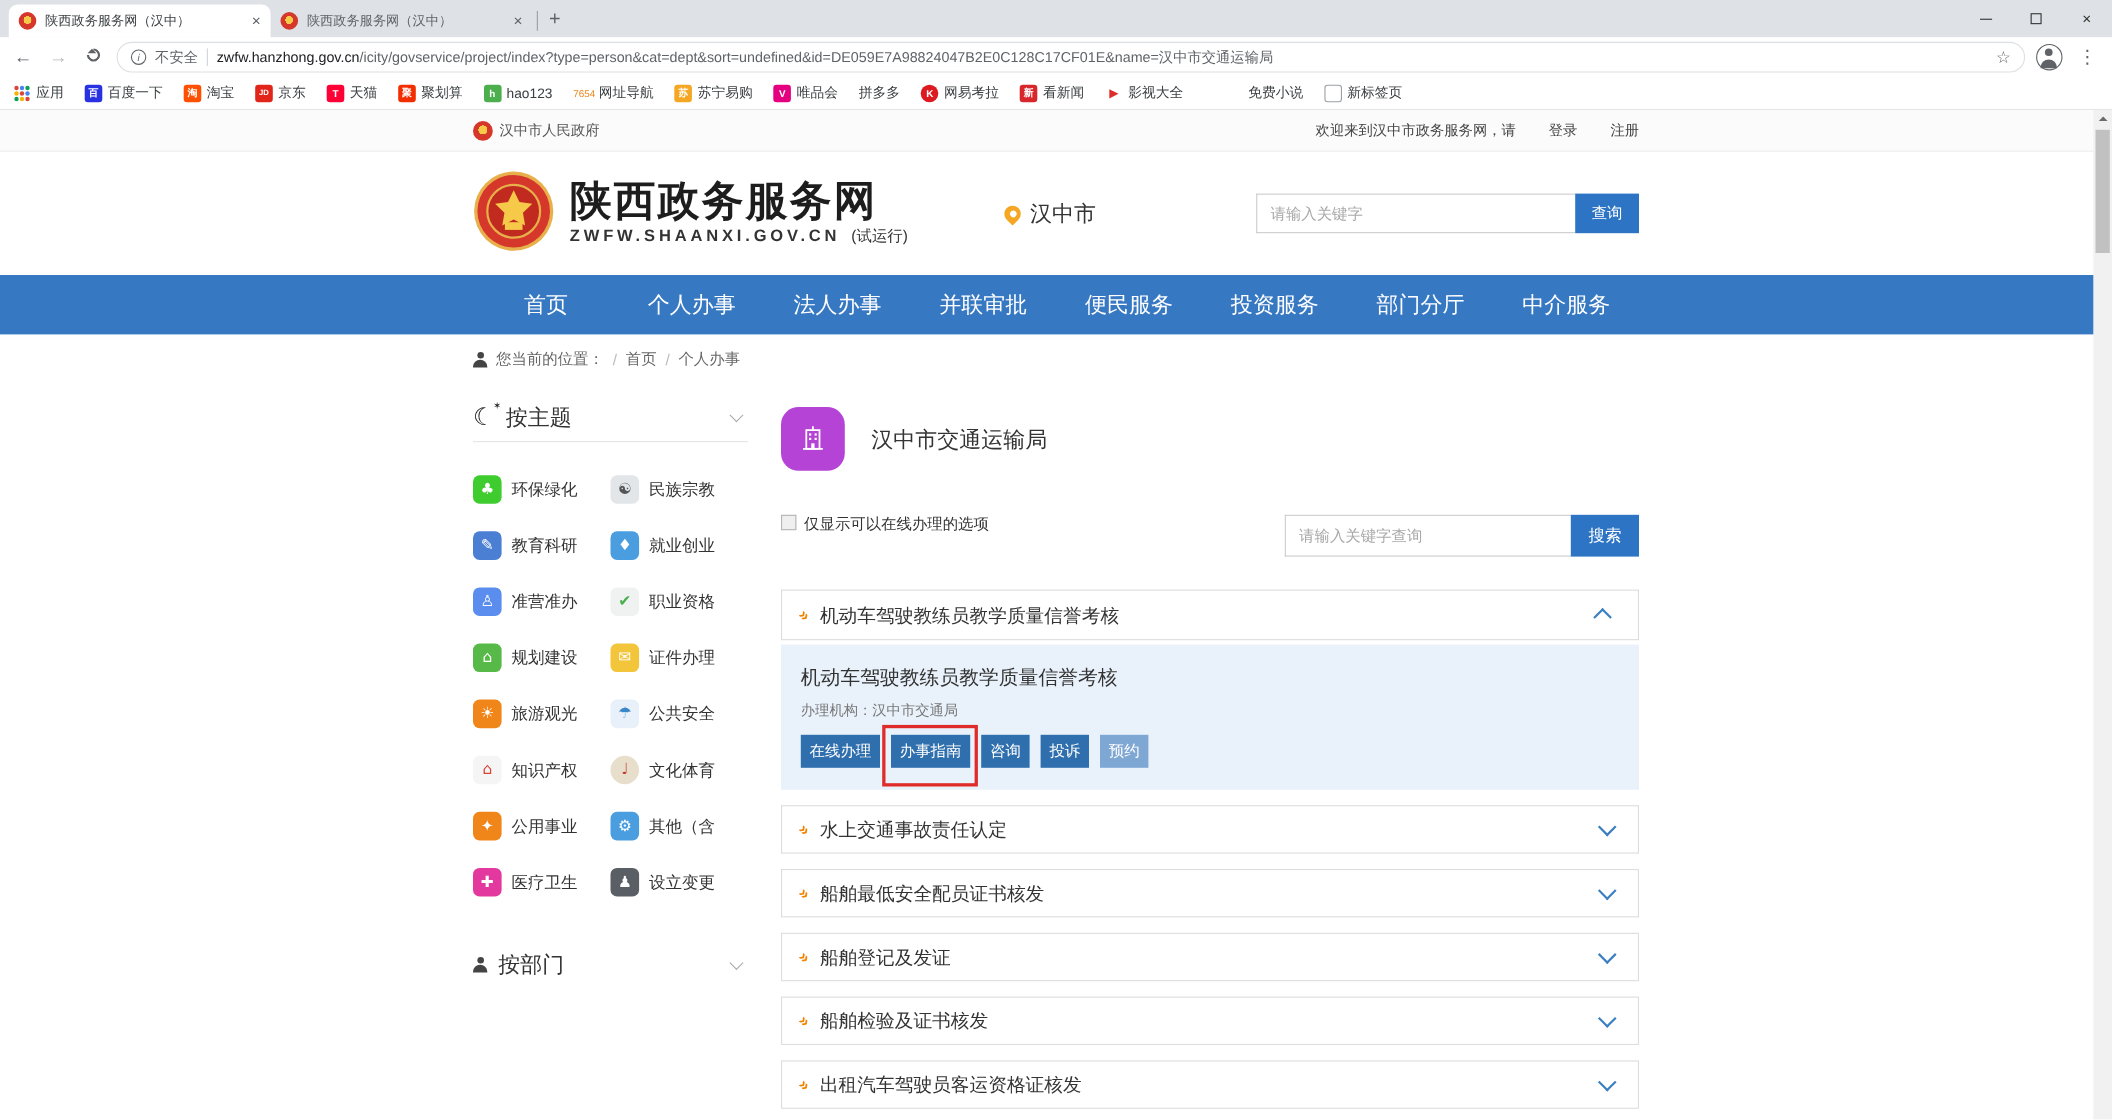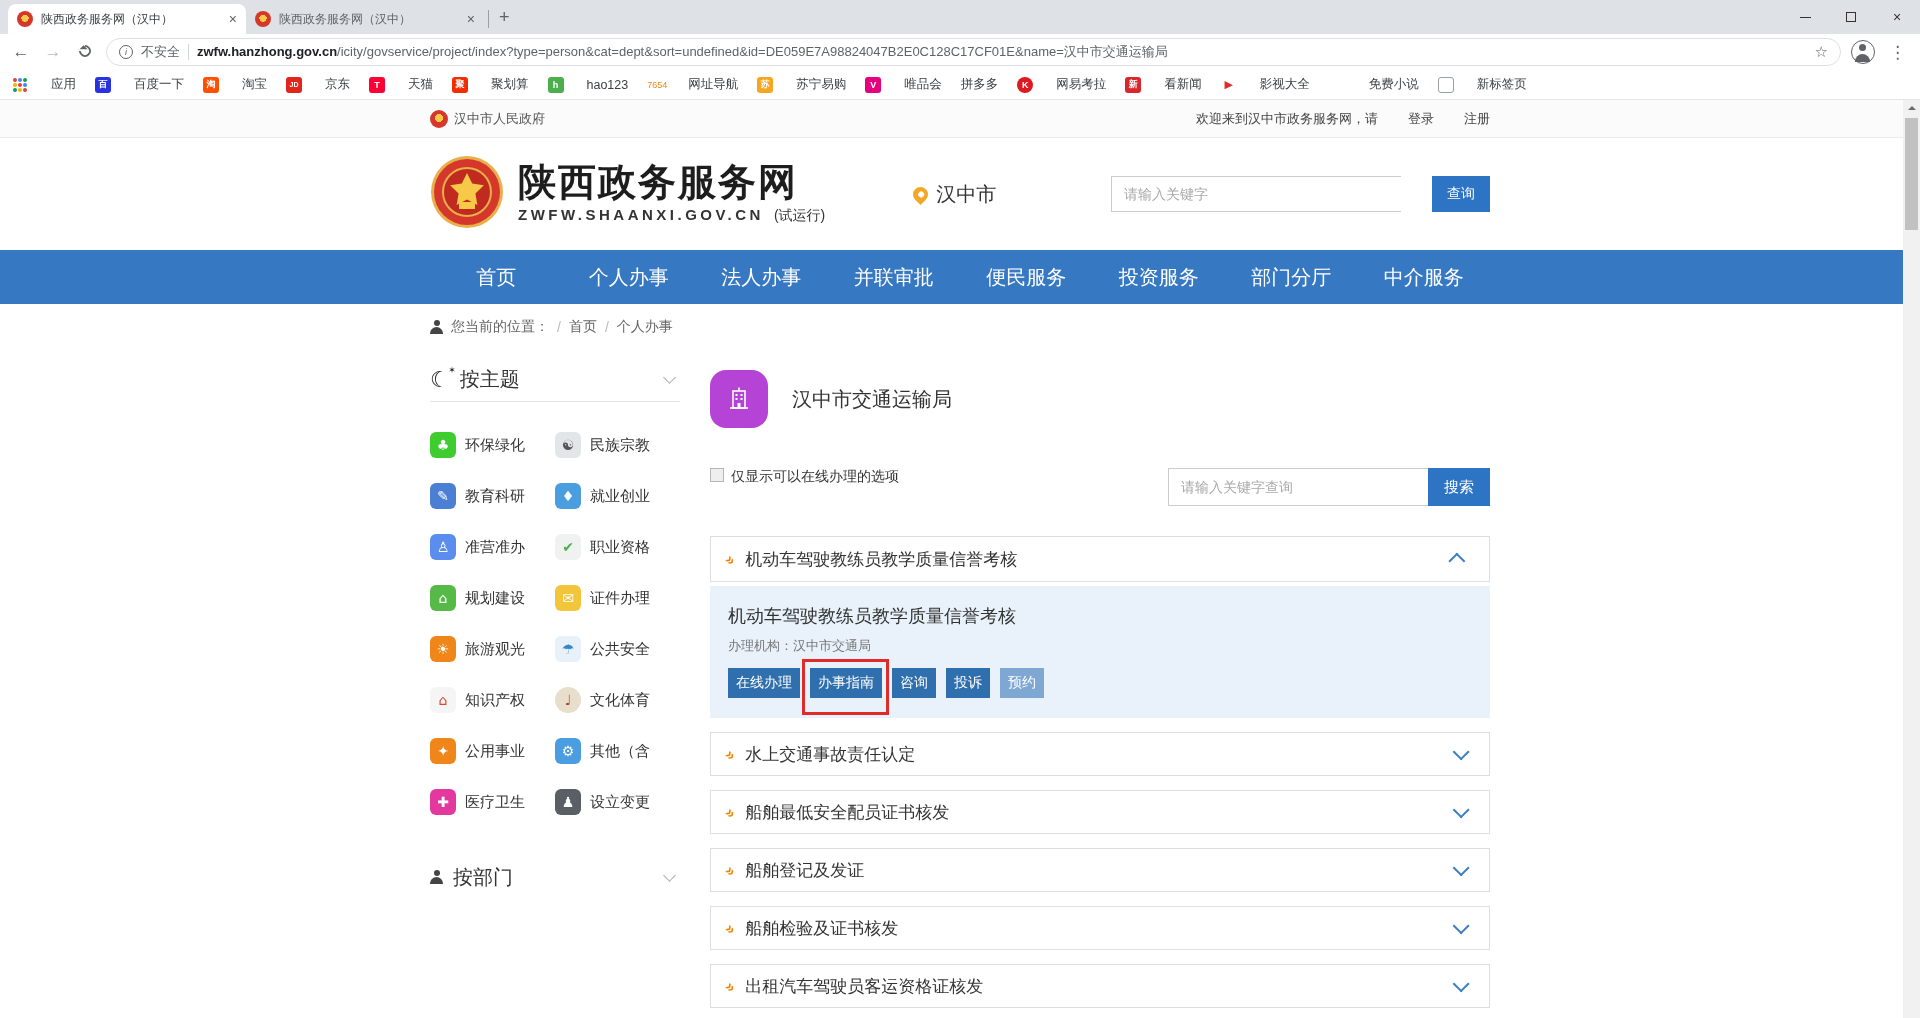--- a/index.html
+++ b/index.html
@@ -37,21 +37,21 @@
   .url-host { color:#202124; }
   .url-path { color:#5f6368; white-space:nowrap; }
   .omni-star { margin-left:auto; font-size:15px; color:#5f6368; }
   .avatar { width:24px; height:24px; border-radius:50%; border:1.6px solid #5f6368; position:relative; }
   .avatar::before { content:''; position:absolute; top:3px; left:7px; width:7px; height:7px; border-radius:50%; background:#5f6368; }
   .avatar::after { content:''; position:absolute; bottom:1px; left:3px; width:15px; height:8px; border-radius:8px 8px 0 0; background:#5f6368; }
   .menu-dots { font-size:17px; color:#5f6368; padding:0 4px; }
 
   .bookmarks { height:30px; background:#fff; border-bottom:1px solid #e4e6e8;
     display:flex; align-items:center; padding:0 12px; gap:19px; font-size:12.5px; color:#3c4043; }
-  .bm { display:flex; align-items:center; gap:23px; white-space:nowrap; cursor:pointer; }
+  .bm { display:flex; align-items:center; gap:5px; white-space:nowrap; cursor:pointer; }
   .bmi { width:16px; height:16px; border-radius:3px; color:#fff; font-size:9px; font-weight:bold;
     display:flex; align-items:center; justify-content:center; flex:0 0 16px; }
   .bi-apps { background:#fff; display:grid; grid-template-columns:repeat(3,4px); grid-gap:1px; padding:1px; }
   .bi-apps i { width:4px; height:4px; border-radius:50%; }
   .bi-baidu { background:#2932e1; } .bi-taobao { background:#ff5000; }
   .bi-jd { background:#e1251b; font-size:7px; } .bi-tmall { background:#ff0036; }
   .bi-juhua { background:#f22e00; } .bi-hao { background:#4cae4c; }
   .bi-suning { background:#f5a623; } .bi-vip { background:#e4007f; }
   .bi-kaola { background:#dd1a21; border-radius:50%; }
   .bi-news { background:#d7262c; }
@@ -74,21 +74,21 @@
   .siteheader .container { height:100%; display:flex; align-items:center; }
   .logo-text { margin-left:14px; }
   .site-name { font-size:38px; font-weight:bold; color:#1d1d1d; letter-spacing:2px; line-height:1.05; }
   .domain-row { display:flex; align-items:baseline; gap:10px; margin-top:3px; }
   .site-domain { font-size:15px; font-weight:bold; color:#333; letter-spacing:3.5px; }
   .site-trial { font-size:14px; color:#333; }
   .loc { display:flex; align-items:center; margin-left:88px; gap:8px; }
   .pin { width:15px; height:15px; background:#f5a623; border-radius:50% 50% 50% 0; transform:rotate(-45deg); position:relative; }
   .pin::after { content:''; position:absolute; left:4.5px; top:4.5px; width:6px; height:6px; border-radius:50%; background:#fff; }
   .loc-name { font-size:20px; color:#333; }
-  .hsearch { margin-left:auto; display:flex;gap:31px; }
+  .hsearch { margin-left:auto; display:flex; }
   .hsearch input { width:290px; height:36px; border:1px solid #ccc; border-right:none; padding:0 12px; font-size:14px; color:#333; outline:none; }
   .hsearch input::placeholder { color:#a9a9a9; }
   .btn-search { height:36px; padding:0 15px; background:#2d74c4; color:#fff; border:none; font-size:14px; cursor:pointer; }
 
   .mainnav { height:54px; background:#3778c3; }
   .mainnav .container { height:100%; display:flex; align-items:center; }
   .nav-item { flex:1; text-align:center; font-size:20px; color:#fff; cursor:pointer; }
 
   .breadcrumb { margin-top:14px; }
   .breadcrumb .container { display:flex; align-items:center; font-size:14px; color:#666; gap:8px; }
@@ -187,21 +187,21 @@
 </div>
 
 <div class="toolbar">
   <span class="nav-ic">←</span>
   <span class="nav-ic disabled">→</span>
   <span style="width:22px;text-align:center;"><span class="reload-ic"></span></span>
   <div class="omnibox">
     <span class="info-ic">i</span>
     <span>不安全</span>
     <span class="omni-sep"></span>
-    <span class="url-path"><b class="url-host" style="font-weight:bold">zwfw.hanzhong.gov.cn</b><span>/icity/govservice/project/index?type=person&amp;cat=dept&amp;sort=undefined&amp;id=DE059E7A98824047B2E0C128C17CF01E&amp;name=汉中市交通运输局</span></span>
+    <span class="url-path"><b class="url-host" style="font-weight:normal">zwfw.hanzhong.gov.cn</b><span>/icity/govservice/project/index?type=person&amp;cat=dept&amp;sort=undefined&amp;id=DE059E7A98824047B2E0C128C17CF01E&amp;name=汉中市交通运输局</span></span>
     <span class="omni-star">☆</span>
   </div>
   <span class="avatar"></span>
   <span class="menu-dots">⋮</span>
 </div>
 
 <div class="bookmarks">
   <span class="bm">
     <span class="bmi bi-apps">
         <i style="background:#db4437"></i>

